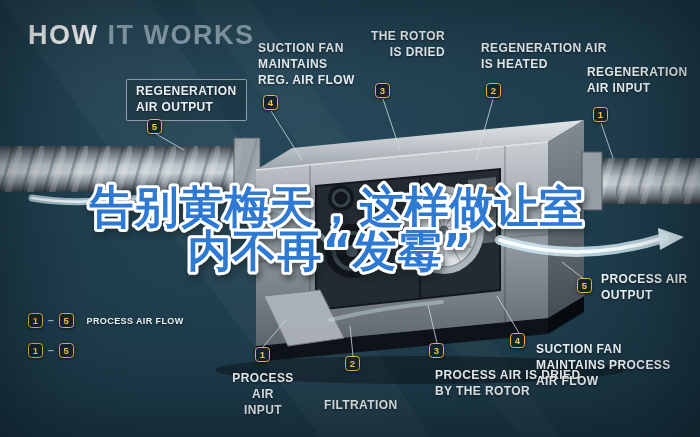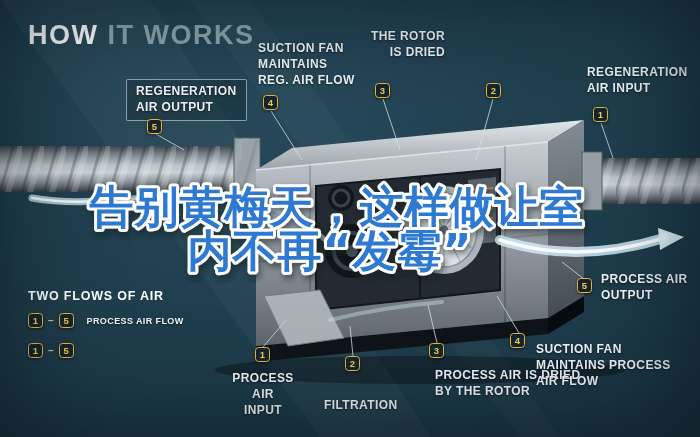--- a/index.html
+++ b/index.html
@@ -192,20 +192,22 @@
 
   <div class="co-label" style="left:258px; top:41px;">SUCTION FAN
 MAINTAINS
 REG. AIR FLOW</div>
   <div class="badge" style="left:263px; top:95px;">4</div>
 
   <div class="co-label" style="left:371px; top:29px;text-align:right;">THE ROTOR
 IS DRIED</div>
   <div class="badge" style="left:375px; top:83px;">3</div>
 
+  <div class="co-label" style="left:481px; top:41px;">REGENERATION AIR
+IS HEATED</div>
   <div class="badge" style="left:486px; top:83px;">2</div>
 
   <div class="co-label" style="left:587px; top:65px;">REGENERATION
 AIR INPUT</div>
   <div class="badge" style="left:593px; top:107px;">1</div>
 
   <div class="badge" style="left:255px; top:347px;">1</div>
   <div class="co-label center" style="left:228px; top:371px; width:70px;">PROCESS AIR
 INPUT</div>
 
@@ -218,21 +220,20 @@
 
   <div class="badge" style="left:510px; top:333px;">4</div>
   <div class="co-label" style="left:536px; top:342px;">SUCTION FAN
 MAINTAINS PROCESS
 AIR FLOW</div>
 
   <div class="badge" style="left:577px; top:278px;">5</div>
   <div class="co-label" style="left:601px; top:272px;">PROCESS AIR
 OUTPUT</div>
 
-  <div class="legend-title">TWO FLOWS OF AIR</div>
 
   <div class="legend-row" style="top:313px;">
     <span class="badge">1</span>
     <span class="dash">–</span>
     <span class="badge">5</span>
     <span class="lg-label">PROCESS AIR FLOW</span>
   </div>
 
   <div class="legend-row" style="top:343px;">
     <span class="badge">1</span>

